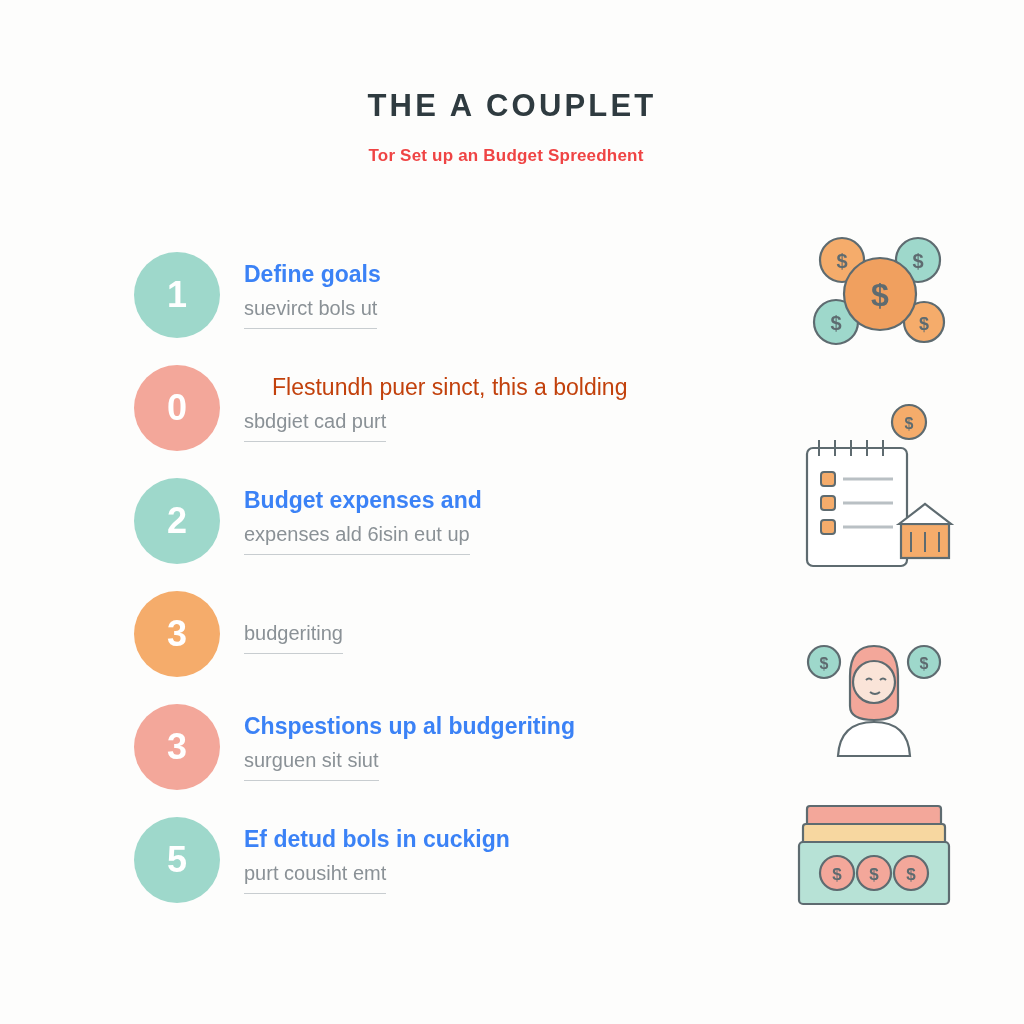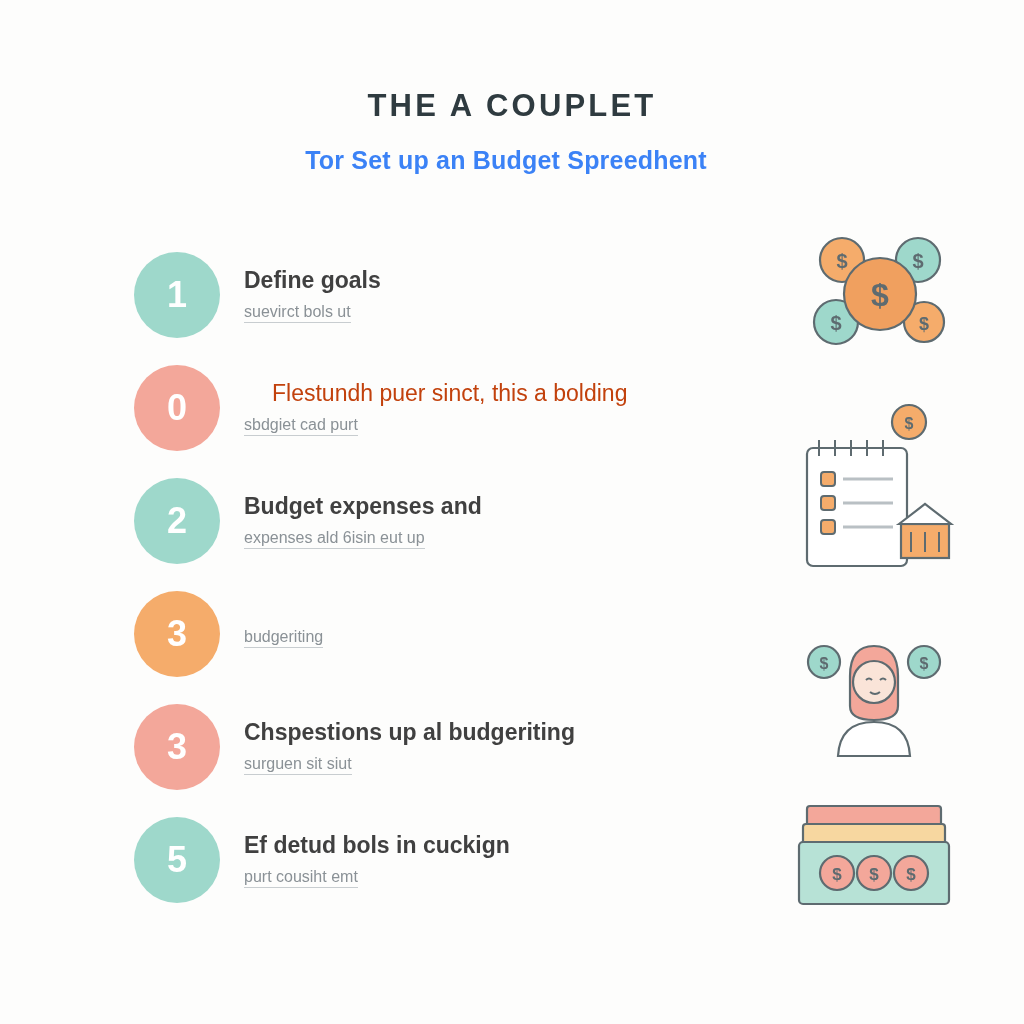--- a/index.html
+++ b/index.html
@@ -24,23 +24,23 @@
   .title {
     font-size: 31px;
     font-weight: bold;
     letter-spacing: 3.2px;
     color: #2f3b40;
     margin: 0;
     font-family: "Liberation Sans", sans-serif;
   }
   .subtitle {
     margin: 22px 12px 0 0;
-    font-size: 25px;
-    font-weight: bold;
-    color: #3b82f6;
+    font-size: 17px;
+    font-weight: bold;
+    color: #ef4444;
     letter-spacing: 0.2px;
   }
 
   .steps {
     position: absolute;
     top: 238px;
     left: 134px;
     width: 600px;
   }
   .step {
@@ -62,34 +62,34 @@
   }
   .step-text {
     margin-left: 24px;
     display: flex;
     flex-direction: column;
     justify-content: center;
   }
   .step-title {
     font-size: 23px;
     font-weight: bold;
-    color: #404040;
+    color: #3b82f6;
     line-height: 1.25;
   }
   .step-title.faint {
     font-weight: normal;
     color: #c2410c;
     margin-left: 28px;
   }
   .step-sub {
     margin-top: 8px;
-    font-size: 16px;
+    font-size: 20px;
     color: #8a9196;
     border-bottom: 1px solid #c8cdd0;
-    padding-bottom: 1px;
+    padding-bottom: 8px;
     display: inline-block;
     align-self: flex-start;
     filter: blur(0.35px);
   }
 
   
   .art {
     position: absolute;
     right: 0;
     top: 0;

